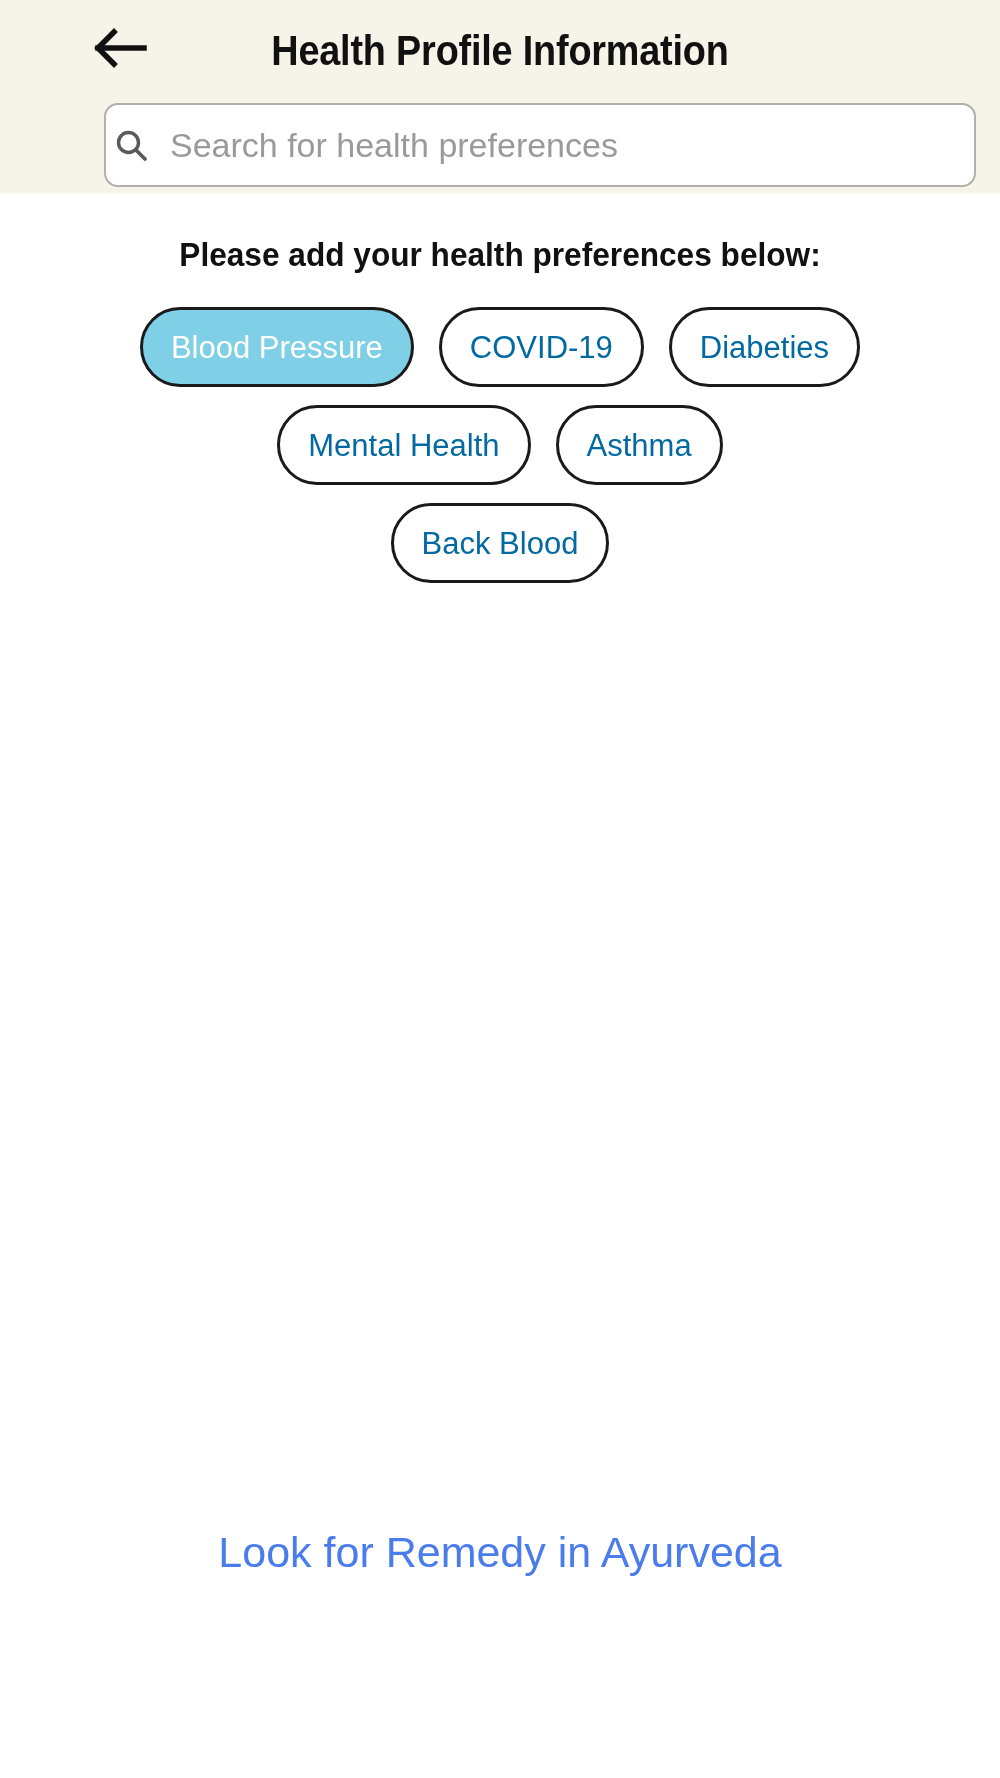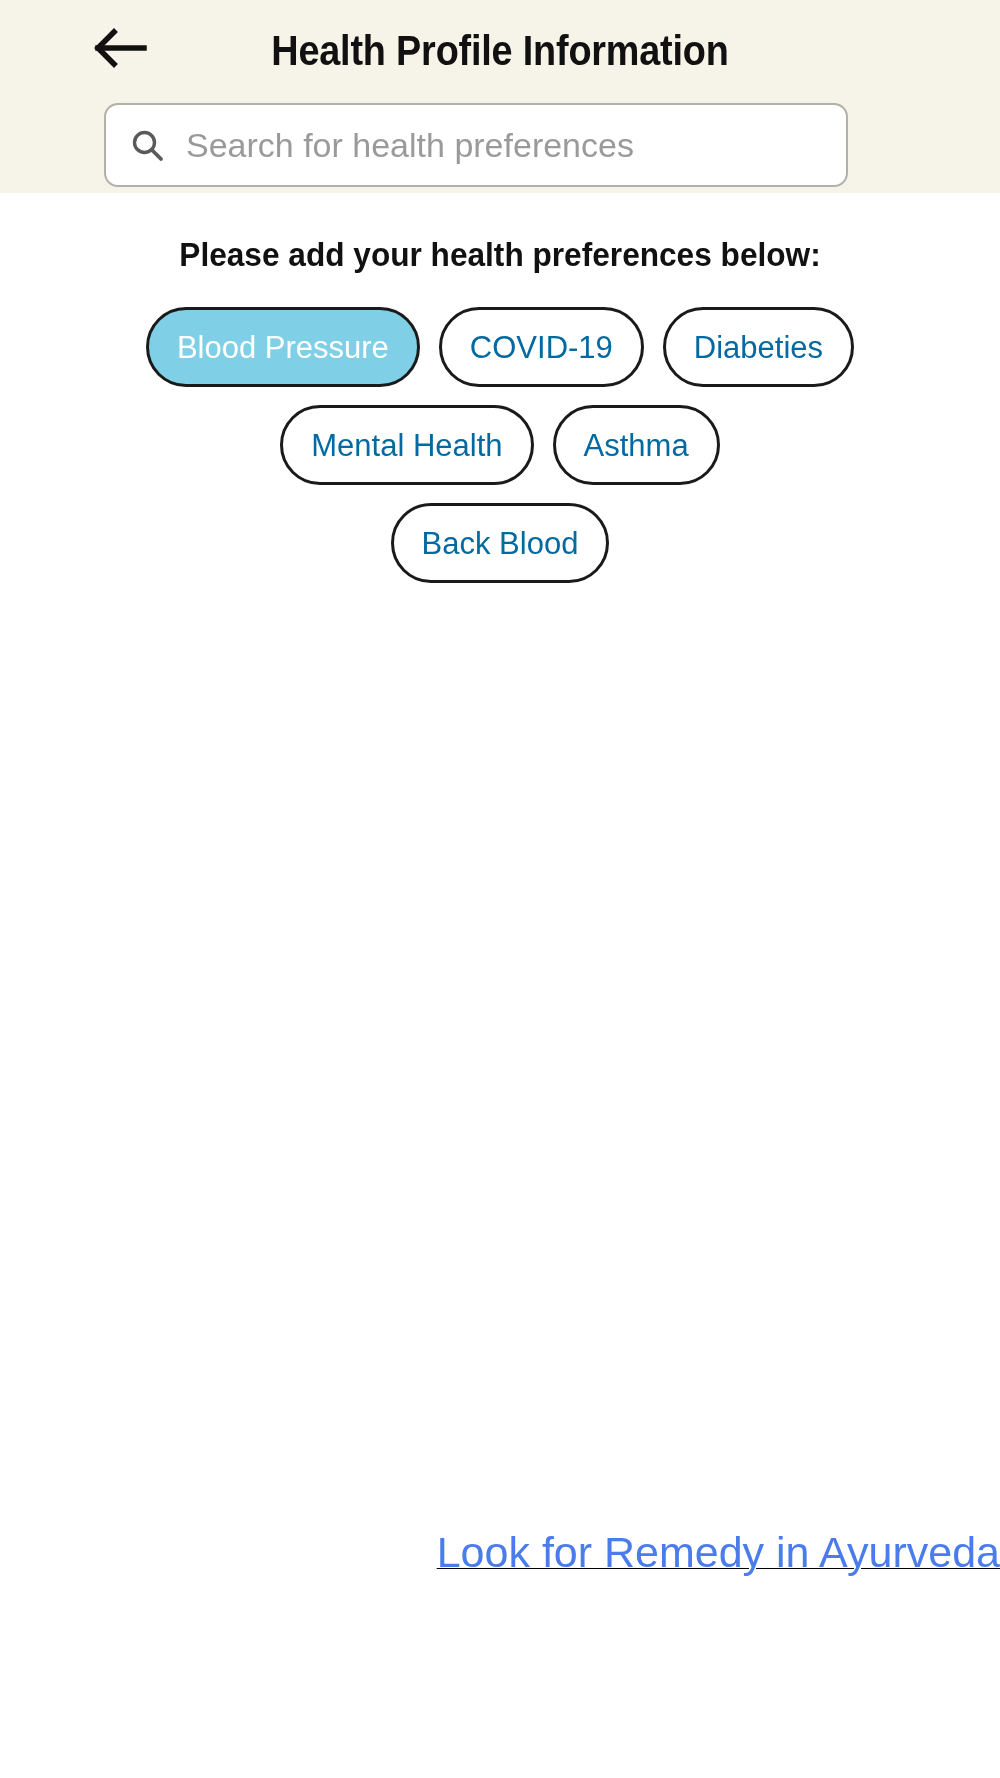--- a/index.html
+++ b/index.html
@@ -67,29 +67,29 @@
     transform-origin: center center;
     white-space: nowrap;
     padding-top: 6px;
   }
 
   
   .search-wrap {
     position: absolute;
     left: 104px;
     top: 103px;
-    width: 744px;
+    width: 872px;
     height: 84px;
     box-sizing: border-box;
     background: #ffffff;
     border: 2px solid #b2b0a8;
     border-radius: 14px;
     display: flex;
     align-items: center;
-    padding: 0 22px;
+    padding: 0 6px;
   }
   .search-icon {
     flex: 0 0 auto;
     width: 38px;
     height: 38px;
     display: flex;
     align-items: center;
     justify-content: center;
     margin-right: 20px;
   }
@@ -133,21 +133,21 @@
     margin-top: 33px;
     display: flex;
     flex-direction: column;
     align-items: center;
     gap: 18px;
   }
   .chip-row {
     display: flex;
     justify-content: center;
     align-items: center;
-    gap: 19px;
+    gap: 25px;
   }
 
   .chip {
     height: 80px;
     box-sizing: border-box;
     border: 3px solid #1a1a1a;
     border-radius: 40px;
     background: #ffffff;
     color: #0369a1;
     font-family: "Liberation Sans", sans-serif;
@@ -165,22 +165,21 @@
     background: #7fcfe7;
     color: #ffffff;
   }
 
   
   .footer-link-wrap {
     position: absolute;
     left: 0;
     right: 0;
     top: 1335px;
-    text-align: right;
-    text-decoration: underline;
+    text-align: center;
   }
   .footer-link {
     font-family: "Liberation Sans", sans-serif;
     font-size: 43px;
     color: #4a7cec;
     text-decoration: none;
     cursor: pointer;
     white-space: nowrap;
   }
 </style>

